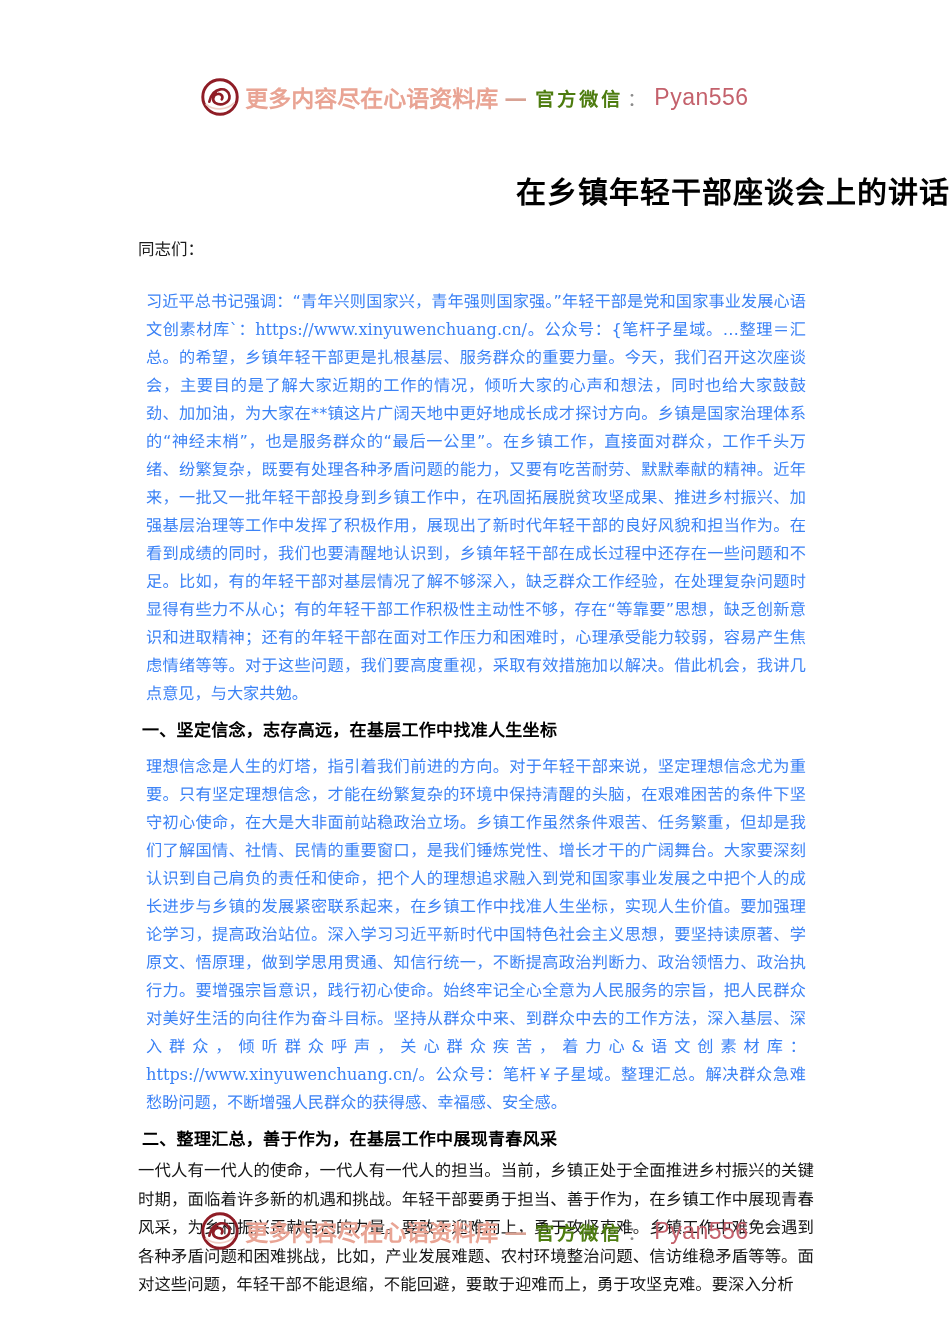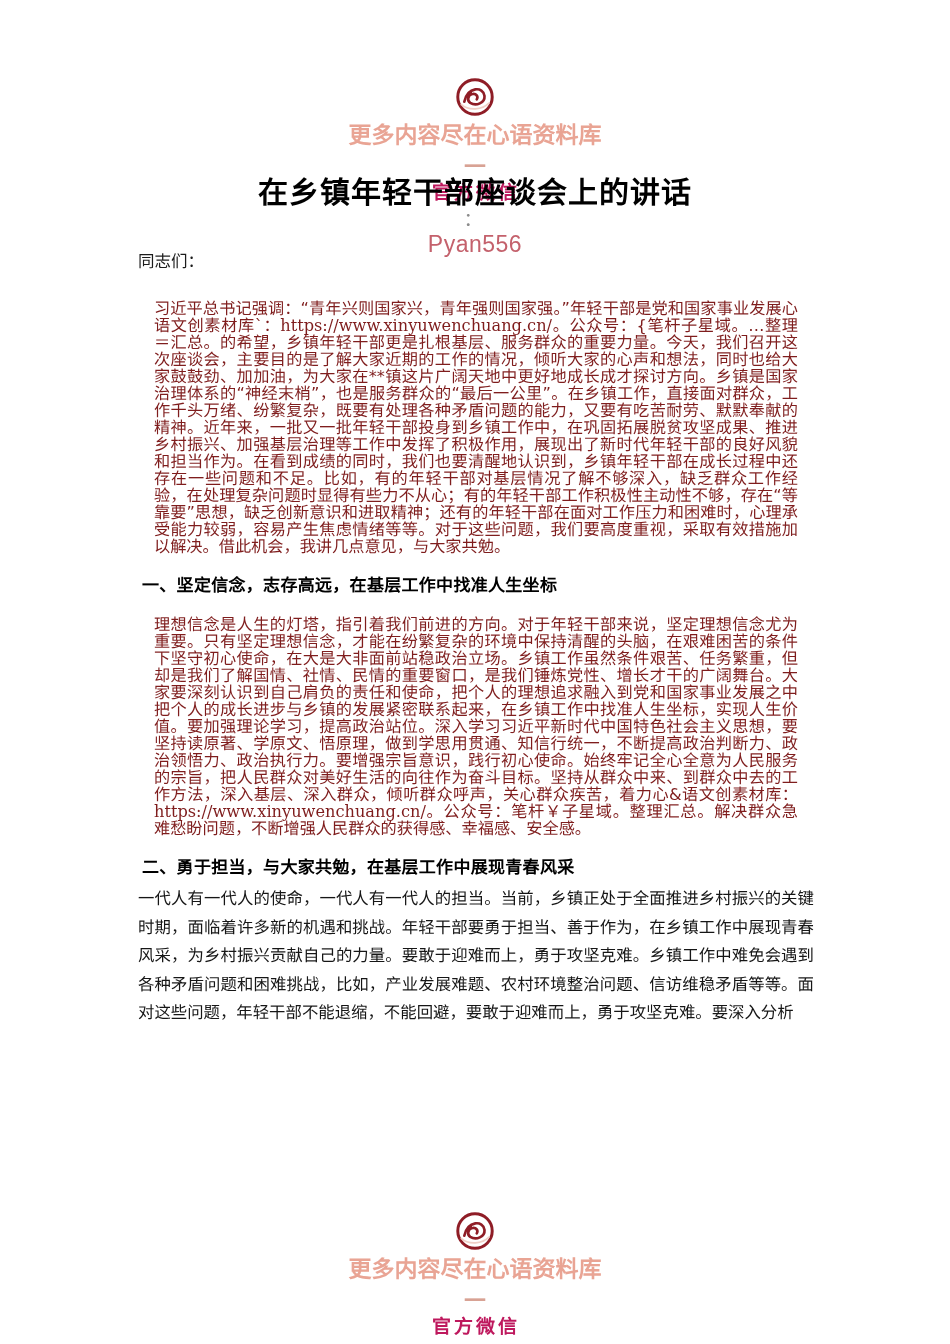--- a/index.html
+++ b/index.html
@@ -26,23 +26,22 @@
   }
 
   
   .watermark {
     position: absolute;
     left: 0;
     width: 950px;
     display: flex;
     align-items: center;
     justify-content: center;
-    gap: 0;
+    gap: 6px;
     white-space: nowrap;
-    flex-direction: column;
   }
   .watermark-top { top: 78px; }
   .watermark-bottom { top: 1212px; }
 
   .wm-logo {
     width: 38px;
     height: 38px;
     flex: 0 0 38px;
     display: block;
   }
@@ -57,21 +56,21 @@
     font-family: "DejaVu Serif", "Liberation Serif", serif;
     font-weight: 700;
     font-size: 23px;
     color: #d8a294;
   }
   .wm-wechat {
     font-family: "DejaVu Serif", "Liberation Serif", serif;
     font-weight: 700;
     font-size: 19px;
     letter-spacing: 3px;
-    color: #be185d;
+    color: #4d7c0f;
     margin-left: 2px;
   }
   .wm-colon {
     font-family: "DejaVu Serif", "Liberation Serif", serif;
     font-size: 19px;
     color: #8c8c8c;
     margin-left: -2px;
     margin-right: 2px;
   }
   .wm-id {
@@ -81,51 +80,51 @@
     letter-spacing: 0.5px;
     text-align: right;
   }
 
   
   .doc-title {
     position: absolute;
     top: 148px;
     left: 0;
     width: 950px;
-    text-align: center;
+    text-align: right;
     font-family: "DejaVu Serif", "Liberation Serif", serif;
     font-weight: 700;
     font-size: 30px;
     letter-spacing: 1px;
     color: #000;
   }
 
   .content {
     position: absolute;
     top: 238px;
     left: 138px;
     width: 676px;
   }
 
   .salutation {
     font-family: "DejaVu Sans", "Liberation Sans", sans-serif;
     font-size: 16.5px;
     line-height: 24px;
     color: #1c1c1c;
-    margin: 12px 0 26px 0;
+    margin: 0 0 26px 0;
   }
 
   p.body-sans {
     font-family: "DejaVu Sans", "Liberation Sans", sans-serif;
     font-size: 16.2px;
-    line-height: 17px;
+    line-height: 28px;
     text-align: justify;
     text-justify: inter-character;
-    color: #7f1d1d;
-    margin: 16px;
+    color: #3b82f6;
+    margin: 8px;
   }
 
   p.body-serif {
     font-family: "DejaVu Serif", "Liberation Serif", serif;
     font-size: 16.4px;
     line-height: 28.6px;
     text-align: justify;
     text-justify: inter-character;
     color: #161616;
     margin: 0;
@@ -169,21 +168,21 @@
   <div class="content">
 
     <p class="salutation">同志们：</p>
 
     <p class="body-sans"><span>习近平总书记强调：“青年兴则国家兴，青年强则国家强。”年轻干部是党和国家事业发展心语文创素材库`：</span><span class="serif-run">https://www.xinyuwenchuang.cn/</span><span>。公众号：{笔杆子星域。…整理＝汇总。的希望，乡镇年轻干部更是扎根基层、服务群众的重要力量。今天，我们召开这次座谈会，主要目的是了解大家近期的工作的情况，倾听大家的心声和想法，同时也给大家鼓鼓劲、加加油，为大家在**镇这片广阔天地中更好地成长成才探讨方向。乡镇是国家治理体系的“神经末梢”，也是服务群众的“最后一公里”。在乡镇工作，直接面对群众，工作千头万绪、纷繁复杂，既要有处理各种矛盾问题的能力，又要有吃苦耐劳、默默奉献的精神。近年来，一批又一批年轻干部投身到乡镇工作中，在巩固拓展脱贫攻坚成果、推进乡村振兴、加强基层治理等工作中发挥了积极作用，展现出了新时代年轻干部的良好风貌和担当作为。在看到成绩的同时，我们也要清醒地认识到，乡镇年轻干部在成长过程中还存在一些问题和不足。比如，有的年轻干部对基层情况了解不够深入，缺乏群众工作经验，在处理复杂问题时显得有些力不从心；有的年轻干部工作积极性主动性不够，存在“等靠要”思想，缺乏创新意识和进取精神；还有的年轻干部在面对工作压力和困难时，心理承受能力较弱，容易产生焦虑情绪等等。对于这些问题，我们要高度重视，采取有效措施加以解决。借此机会，我讲几点意见，与大家共勉。</span></p>
 
     <h2 class="section-heading">一、坚定信念，志存高远，在基层工作中找准人生坐标</h2>
 
     <p class="body-sans"><span>理想信念是人生的灯塔，指引着我们前进的方向。对于年轻干部来说，坚定理想信念尤为重要。只有坚定理想信念，才能在纷繁复杂的环境中保持清醒的头脑，在艰难困苦的条件下坚守初心使命，在大是大非面前站稳政治立场。乡镇工作虽然条件艰苦、任务繁重，但却是我们了解国情、社情、民情的重要窗口，是我们锤炼党性、增长才干的广阔舞台。大家要深刻认识到自己肩负的责任和使命，把个人的理想追求融入到党和国家事业发展之中把个人的成长进步与乡镇的发展紧密联系起来，在乡镇工作中找准人生坐标，实现人生价值。要加强理论学习，提高政治站位。深入学习习近平新时代中国特色社会主义思想，要坚持读原著、学原文、悟原理，做到学思用贯通、知信行统一，不断提高政治判断力、政治领悟力、政治执行力。要增强宗旨意识，践行初心使命。始终牢记全心全意为人民服务的宗旨，把人民群众对美好生活的向往作为奋斗目标。坚持从群众中来、到群众中去的工作方法，深入基层、深入群众，倾听群众呼声，关心群众疾苦，着力心&amp;语文创素材库：</span><span class="serif-run">https://www.xinyuwenchuang.cn/</span><span>。公众号：笔杆￥子星域。整理汇总。解决群众急难愁盼问题，不断增强人民群众的获得感、幸福感、安全感。</span></p>
 
-    <h2 class="section-heading">二、勇于担当，与大家共勉，在基层工作中展现青春风采</h2>
+    <h2 class="section-heading">二、整理汇总，善于作为，在基层工作中展现青春风采</h2>
 
     <p class="body-serif">一代人有一代人的使命，一代人有一代人的担当。当前，乡镇正处于全面推进乡村振兴的关键时期，面临着许多新的机遇和挑战。年轻干部要勇于担当、善于作为，在乡镇工作中展现青春风采，为乡村振兴贡献自己的力量。要敢于迎难而上，勇于攻坚克难。乡镇工作中难免会遇到各种矛盾问题和困难挑战，比如，产业发展难题、农村环境整治问题、信访维稳矛盾等等。面对这些问题，年轻干部不能退缩，不能回避，要敢于迎难而上，勇于攻坚克难。要深入分析</p>
 
   </div>
 
   <div class="watermark watermark-bottom">
     <svg class="wm-logo" viewBox="0 0 64 64" aria-hidden="true">
       <circle cx="32" cy="32" r="29" fill="none" stroke="#8f1d26" stroke-width="5"></circle>
       <path d="M14 40 C20 14, 46 14, 48 30 C49 42, 34 48, 24 42 C18 38, 20 28, 28 27 C34 26, 38 31, 35 36" fill="none" stroke="#8f1d26" stroke-width="4.5" stroke-linecap="round"></path>
       <circle cx="24" cy="26" r="3.6" fill="#8f1d26"></circle>

